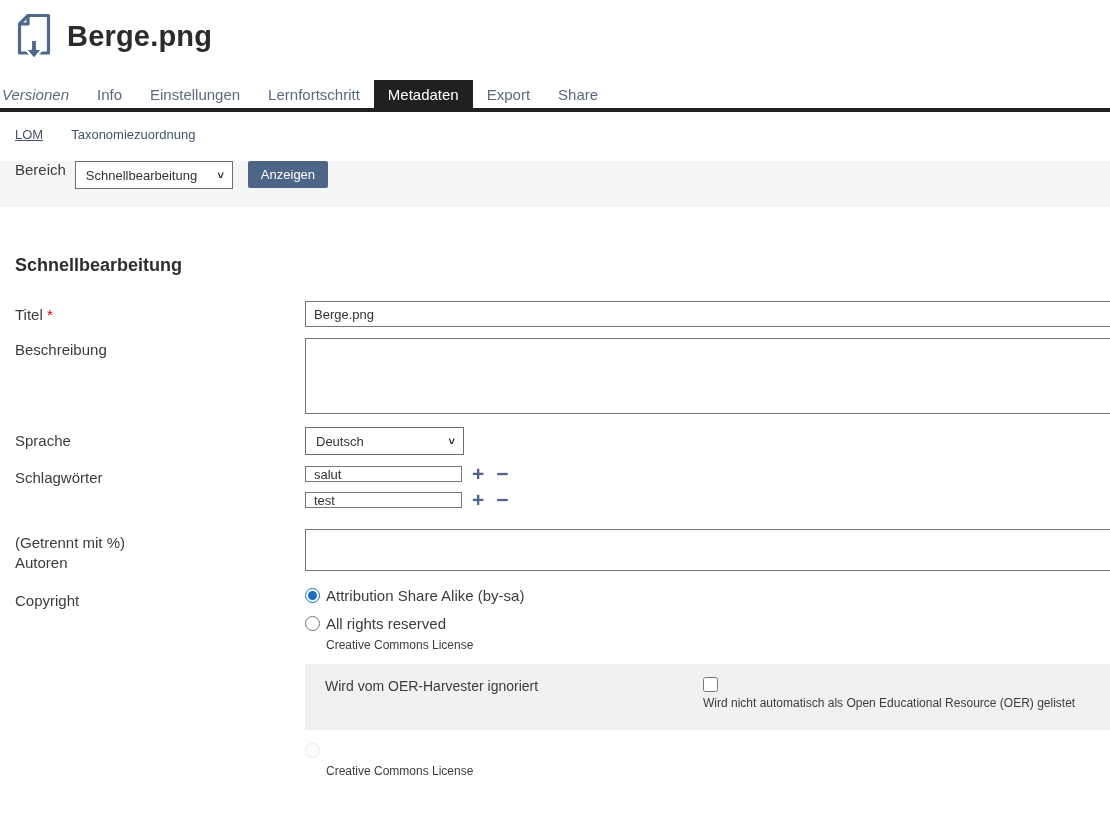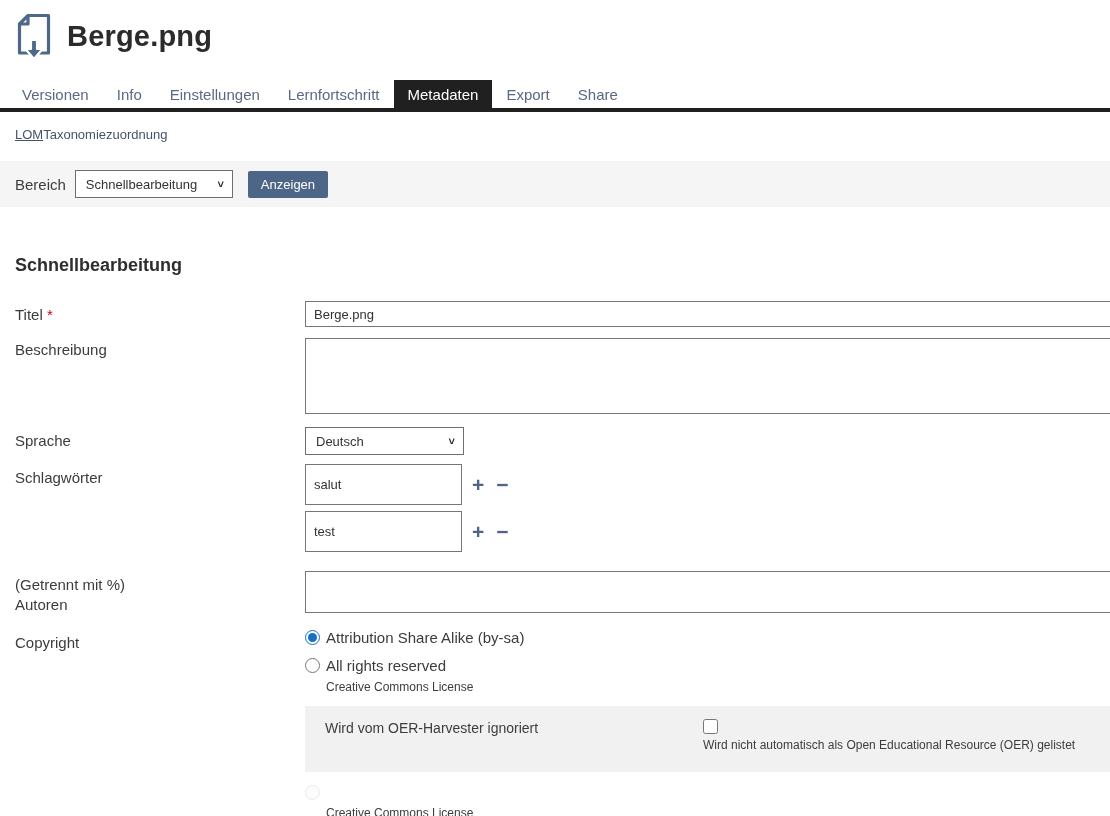--- a/index.html
+++ b/index.html
@@ -11,30 +11,30 @@
     color:#3c3c3c;
   }
   
   .header { display:flex; align-items:center; gap:13px; padding:13px 0 0 14px; }
   .file-icon { width:40px; height:47px; flex:0 0 auto; }
   .page-title { font-size:29px; font-weight:700; color:#2b2b2b; letter-spacing:.2px; }
 
   
   .tabbar { display:flex; margin-top:20px; border-bottom:4px solid #202020; align-items:stretch; }
   .tab { font-size:15px; color:#5a6a80; padding:6px 14px 5px 14px; cursor:pointer; white-space:nowrap; }
-  .tab:first-child { padding-left:22px; }
+  .tab:first-child { padding-left:2px;font-style:italic; }
   .tab.active { background:#202020; color:#ffffff; }
 
   
-  .subtabs { display:flex; padding:15px 0 0 15px; font-size:13px; color:#44546a; }
+  .subtabs { display:flex; gap:28px; padding:15px 0 0 15px; font-size:13px; color:#44546a; }
   .subtab { cursor:pointer; }
   .subtab.active { text-decoration:underline; }
 
   
-  .bereich-band { margin-top:19px; background:#f5f5f5; height:46px; display:flex; align-items:center; padding-left:15px; }
+  .bereich-band { margin-top:19px; background:#f5f5f5; height:46px; display:flex; align-items:flex-start; padding-left:15px; }
   .bereich-label { font-size:15px; color:#3c3c3c; margin-right:9px; }
   .selectbox {
     background:#ffffff; border:1px solid #6f6f6f; height:28px; display:flex; align-items:center;
     justify-content:space-between; padding:0 8px 0 10px; font-size:13px; color:#333; cursor:pointer;
   }
   .selectbox .chev { font-size:11px; color:#222; margin-left:10px; font-weight:700; }
   .bereich-select { width:158px; }
   .btn-primary {
     margin-left:15px; background:#4d6586; color:#ffffff; border:none; font-size:13px;
     padding:6px 13px; border-radius:2px; cursor:pointer; font-family:"Liberation Sans", sans-serif;
@@ -47,21 +47,21 @@
   .form-row .lbl { font-size:15px; color:#3c3c3c; padding:4px 0 0 15px; line-height:20px; }
   .req { color:#cc0000; }
   input[type=text], textarea {
     border:1px solid #767676; font-size:13px; font-family:"Liberation Sans", sans-serif;
     color:#333; padding:4px 8px; background:#fff; outline:none;
   }
   .wide-input { width:812px; height:26px; }
   .textarea-desc { width:812px; height:76px; resize:none; margin-top:2px; }
   .lang-select { width:159px; }
   .kw-row { display:flex; align-items:center; gap:10px; margin-bottom:6px; }
-  .kw-input { width:157px; height:41px; }
+  .kw-input { width:157px; height:16px; }
   .kw-btn { color:#4d6586; font-size:21px; font-weight:700; line-height:20px; cursor:pointer; user-select:none; }
   .kw-btn.minus { margin-left:2px; }
   .autoren-input { width:812px; height:42px; }
 
   
   .radio-row { display:flex; align-items:center; gap:6px; margin-bottom:11px; }
   .radio-row input[type=radio] { width:15px; height:15px; margin:0; accent-color:#1a6fc4; }
   .radio-lbl { font-size:15px; color:#3c3c3c; position:relative; }
   .radio-lbl.hl { z-index:0; }
   .radio-lbl.hl::before {

